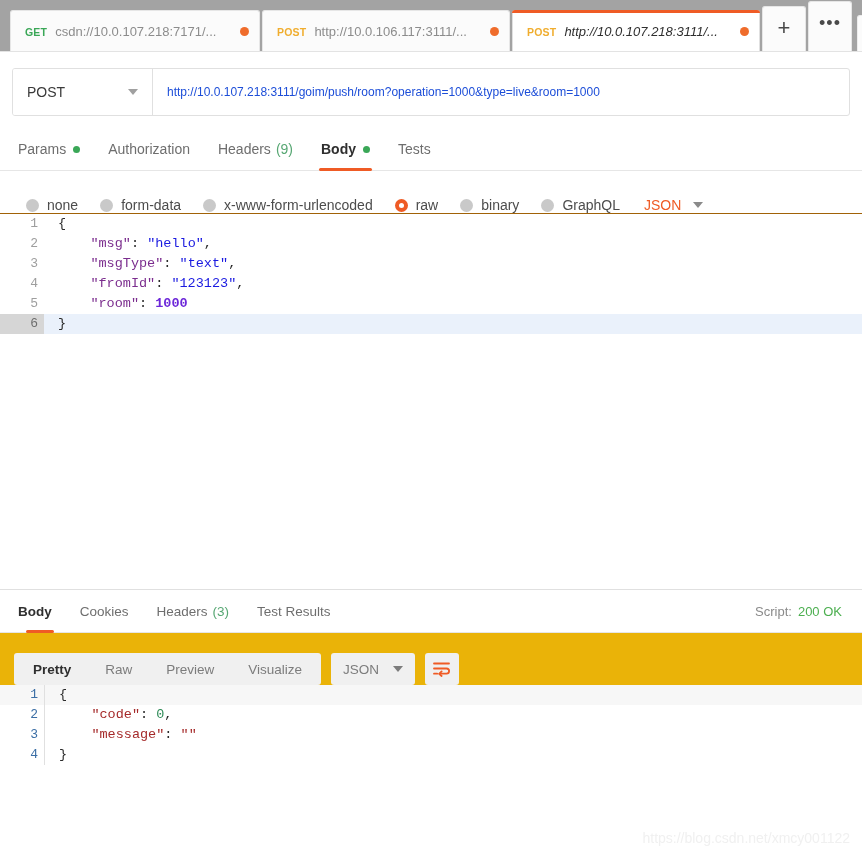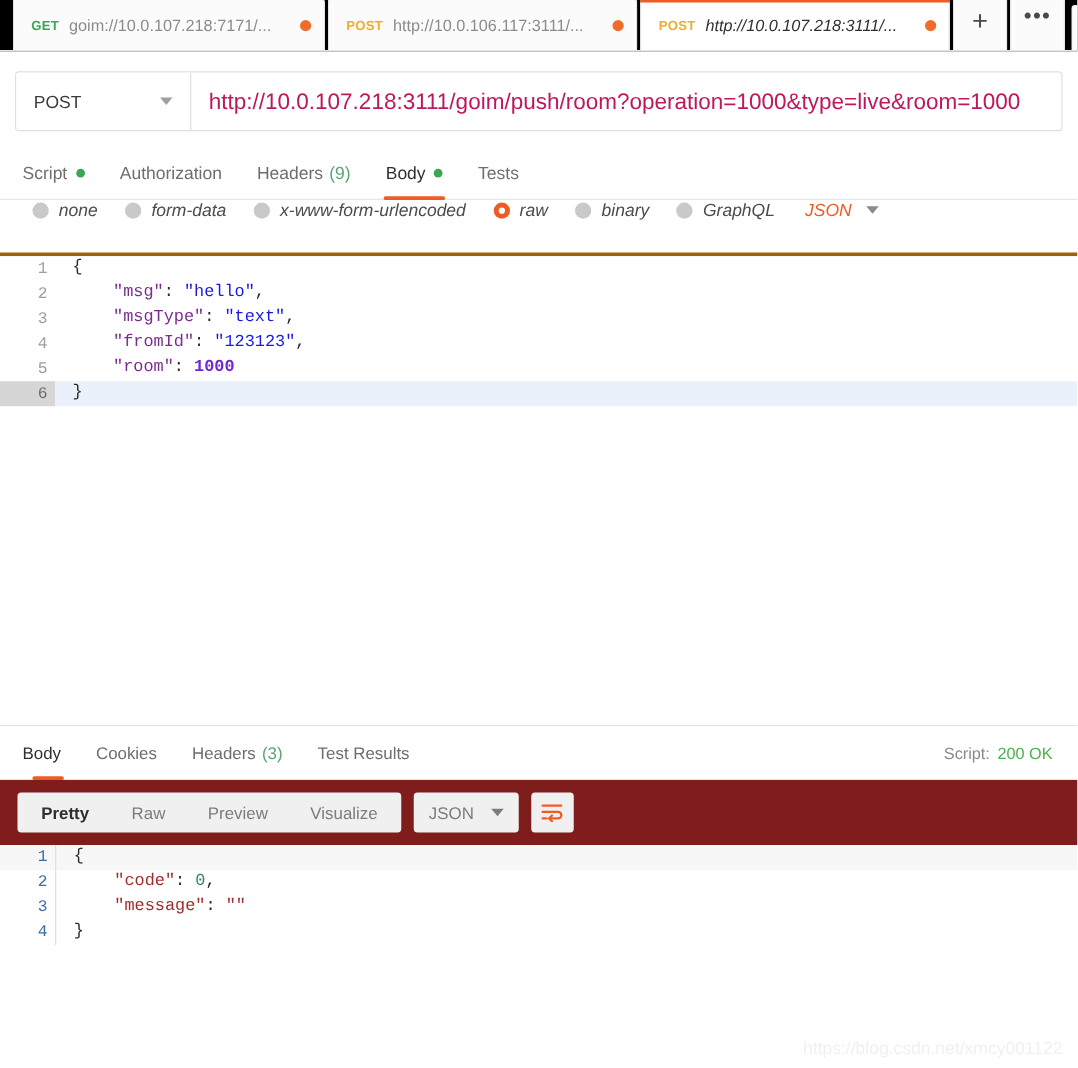--- a/index.html
+++ b/index.html
@@ -14,22 +14,22 @@
     font-family: "Liberation Sans", sans-serif;
     font-size: 13px;
     color: #3a3a3a;
     overflow: hidden;
     position: relative;
   }
 
   
   .tabstrip {
     position: relative;
-    height: 41px;
-    background: #000000;
+    height: 52px;
+    background: #a3a3a3;
     display: flex;
     align-items: flex-end;
     padding-left: 10px;
     box-sizing: border-box;
     overflow: hidden;
   }
   .req-tab {
     position: relative;
     height: 42px;
     background: #fbfbfb;
@@ -148,22 +148,22 @@
     width: 0; height: 0;
     border-left: 5px solid transparent;
     border-right: 5px solid transparent;
     border-top: 6px solid #a0a0a0;
   }
   .url-input {
     flex: 1;
     display: flex;
     align-items: center;
     padding: 0 14px;
-    font-size: 18px;
-    color: #be185d;
+    font-size: 12px;
+    color: #1d4ed8;
     cursor: text;
     overflow: hidden;
     white-space: nowrap;
     text-align: center;
   }
 
   
   .req-tabs {
     display: flex;
     align-items: stretch;
@@ -176,46 +176,45 @@
     display: flex;
     align-items: center;
     padding: 0 14px;
     font-size: 14px;
     color: #6e6e6e;
     position: relative;
     cursor: pointer;
     white-space: nowrap;
   }
   .rtab:first-child { padding-left: 4px; }
-  .rtab.active { color: #2f2f2f; font-weight: normal; }
+  .rtab.active { color: #2f2f2f; font-weight: bold; }
   .rtab.active::after {
     content: "";
     position: absolute;
     left: 12px; right: 12px; bottom: -1px;
     height: 3px;
     background: #ef5b25;
     border-radius: 2px;
   }
   .rtab .greendot {
     width: 7px; height: 7px;
     border-radius: 50%;
     background: #3aa757;
     margin-left: 7px;
   }
   .rtab .count { color: #57a773; margin-left: 5px; }
 
   
   .mode-row {
     display: flex;
-    align-items: flex-start;
+    align-items: flex-end;
     height: 42px;
     padding: 0 26px;
     background: #fff;
-    border-bottom: 3px solid #a16207;
-    font-style: italic;
+    border-bottom: 1px solid #a16207;
   }
   .radio-item {
     display: flex;
     align-items: center;
     margin-right: 22px;
     font-size: 14px;
     color: #4c4c4c;
     cursor: pointer;
     white-space: nowrap;
   }
@@ -310,24 +309,24 @@
     display: flex;
     align-items: center;
     font-size: 13px;
     color: #8a8a8a;
     padding-right: 6px;
   }
   .res-status .code { color: #4caf50; margin-left: 6px; }
 
   .res-toolbar {
     display: flex;
-    align-items: center;
+    align-items: flex-end;
     height: 52px;
     padding: 0 14px;
-    background: #7f1d1d;
+    background: #eab308;
   }
   .seg {
     display: flex;
     align-items: center;
     background: #f0f0f0;
     border-radius: 3px;
     height: 32px;
     padding: 0 2px;
   }
   .seg-item {
@@ -379,21 +378,21 @@
     user-select: none;
   }
 </style>
 </head>
 <body>
 
 <div class="tabstrip">
   <div id="tabstrip-tabs" style="display:flex;align-items:flex-end;">
       <div class="req-tab w1">
         <span class="tab-method m-get">GET</span>
-        <span class="tab-url">goim://10.0.107.218:7171/...</span>
+        <span class="tab-url">csdn://10.0.107.218:7171/...</span>
         <span class="tab-dot"></span>
       </div>
       <div class="req-tab w2">
         <span class="tab-method m-post">POST</span>
         <span class="tab-url">http://10.0.106.117:3111/...</span>
         <span class="tab-dot"></span>
       </div>
       <div class="req-tab w3 active">
         <span class="tab-method m-post">POST</span>
         <span class="tab-url">http://10.0.107.218:3111/...</span>
@@ -417,21 +416,21 @@
       <span class="caret"></span>
     </div>
     <div class="url-input">
       <span title="http://10.0.107.218:3111/goim/push/room?operation=1000&amp;type=live&amp;room=1000">http://10.0.107.218:3111/goim/push/room?operation=1000&amp;type=live&amp;room=1000</span>
     </div>
   </div>
 </div>
 
 <div class="req-tabs" id="request-tabs">
     <div class="rtab">
-      <span>Script</span>
+      <span>Params</span>
       <span class="greendot"></span>
     </div>
     <div class="rtab">
       <span>Authorization</span>
     </div>
     <div class="rtab">
       <span>Headers</span>
       <span class="count">(9)</span>
     </div>
     <div class="rtab active">

